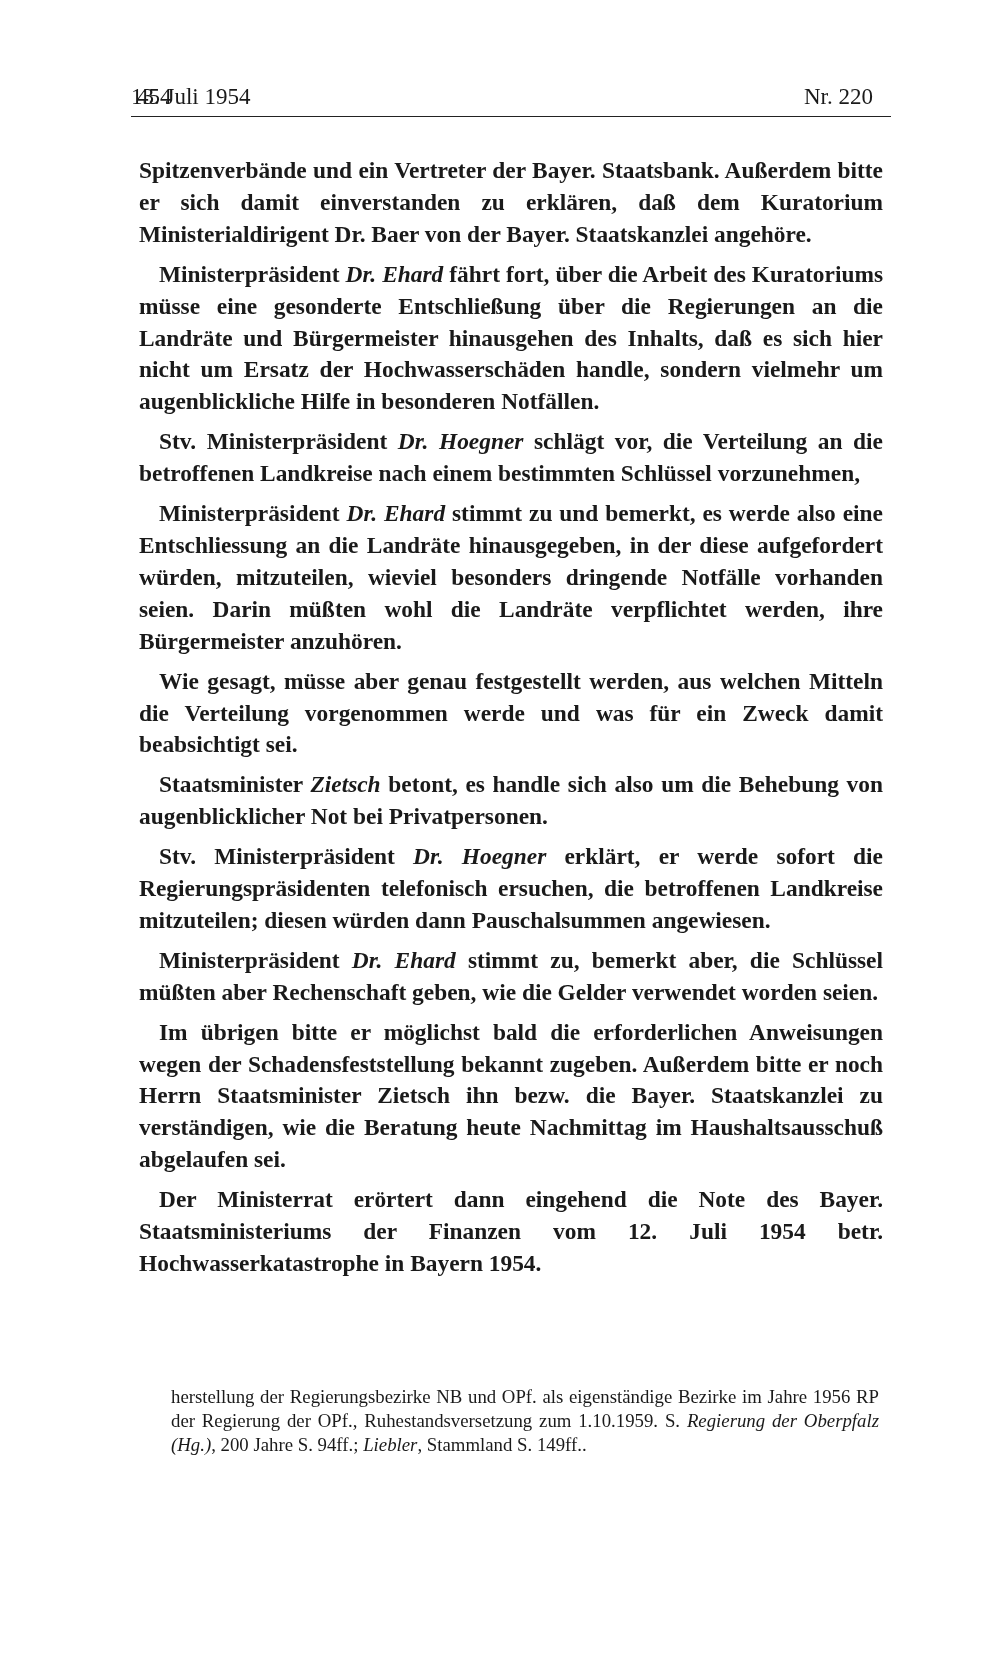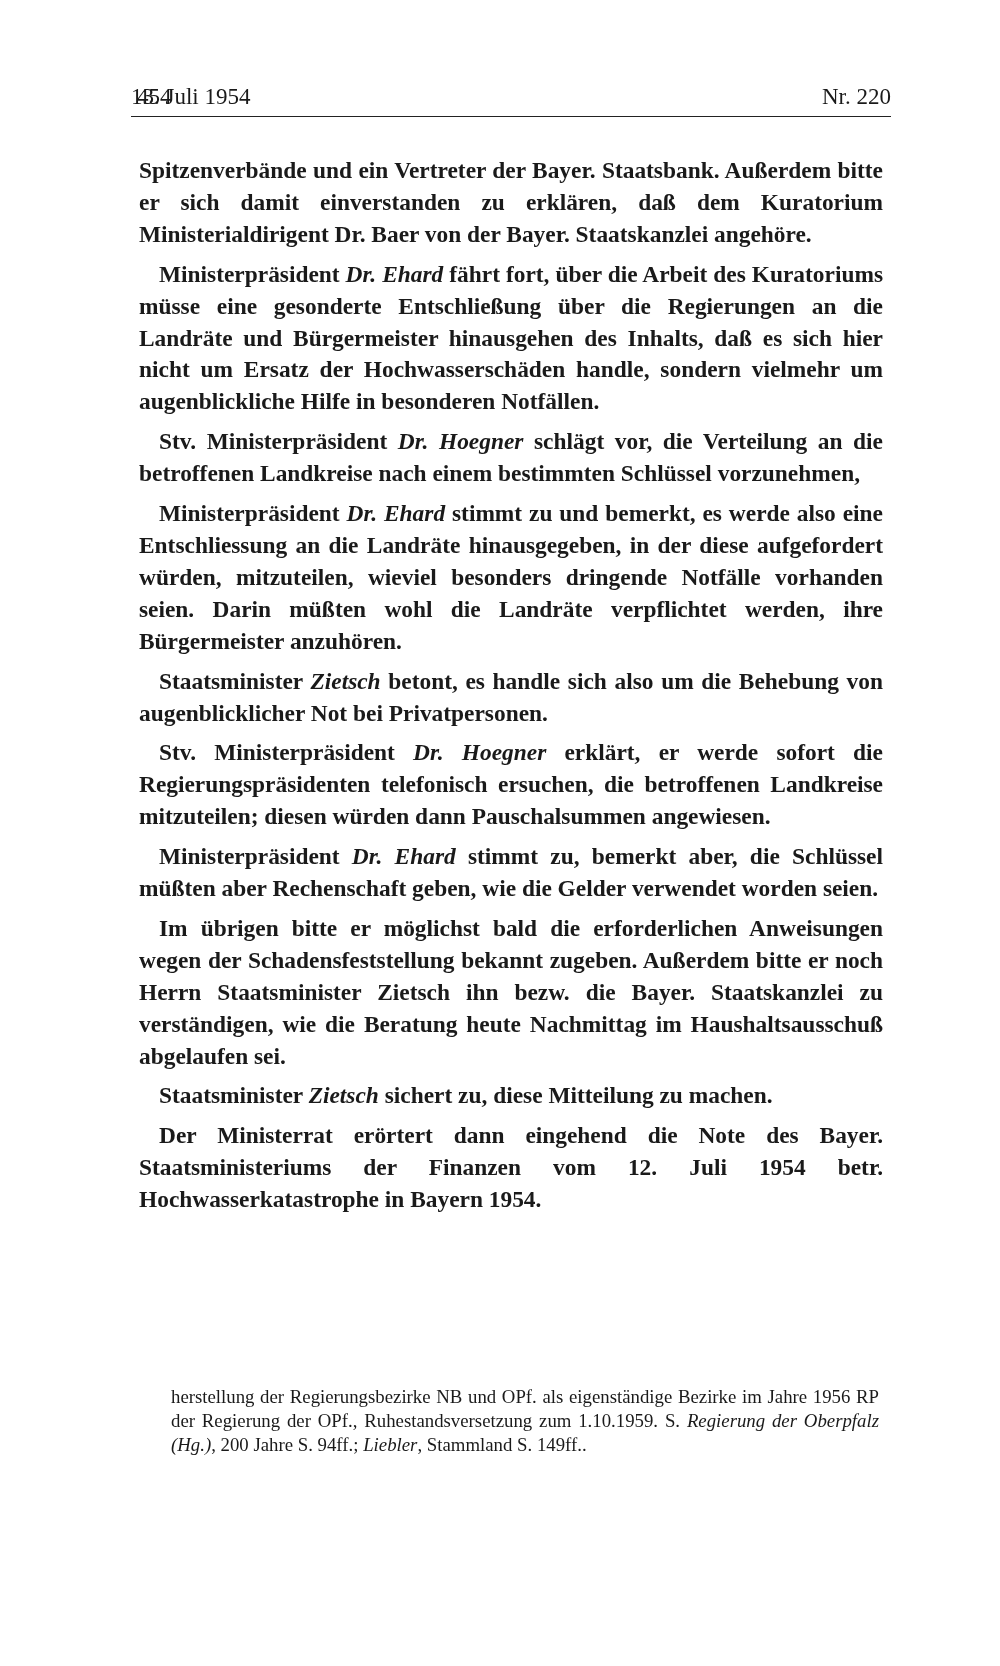--- a/index.html
+++ b/index.html
@@ -3,21 +3,21 @@
   <meta charset="utf-8">
   <style>
     html, body { margin: 0; padding: 0; background: #ffffff; }
     body { width: 1000px; height: 1666px; position: relative; overflow: hidden;
       font-family: "Liberation Serif", "DejaVu Serif", serif; color: #1a1a1a; }
     .page { position: absolute; left: 131px; top: 0; width: 760px; }
     .running-head { position: absolute; top: 82px; left: 0; width: 760px; height: 34px;
       border-bottom: 1.4px solid #222; font-size: 23px; line-height: 30px; }
     .rh-left { position: absolute; left: 6px; top: 0; }
     .rh-center { position: absolute; left: 0; right: 0; top: 0; text-align: left; }
-    .rh-right { position: absolute; right: 0; top: 0; text-align: center; }
+    .rh-right { position: absolute; right: 18px; top: 0; text-align: center; }
     .body-text { position: absolute; top: 147px; left: 0; width: 760px;
       font-size: 23.4px; line-height: 31.9px; text-align: justify; hyphens: manual; }
     .body-text p { margin: 8px; text-indent: 20px; font-weight: bold; }
     .body-text p.first { text-indent: 0; }
     .body-text p + p { margin-top: 0px; }
     em { font-style: italic; }
     .footnote { position: absolute; top: 1373px; left: 28px; width: 732px;
       font-size: 18.8px; line-height: 24.2px; text-align: justify; }
     .footnote p { margin: 12px; }
   </style>
@@ -29,24 +29,24 @@
     <span class="rh-left">454</span>
     <span class="rh-center">13. Juli 1954</span>
     <span class="rh-right">Nr. 220</span>
   </div>
 
   <div class="body-text" id="body-text">
       <p class="first"><span>Spitzenverbände und ein Vertreter der Bayer. Staatsbank. Außerdem bitte er sich damit einverstanden zu erklären, daß dem Kuratorium Ministerialdirigent Dr. Baer von der Bayer. Staatskanzlei angehöre.</span></p>
       <p><span>Ministerpräsident </span><em>Dr. Ehard</em><span> fährt fort, über die Arbeit des Kuratoriums müsse eine gesonderte Entschließung über die Regierungen an die Landräte und Bürgermeister hinausgehen des Inhalts, daß es sich hier nicht um Ersatz der Hochwasserschäden handle, sondern vielmehr um augenblickliche Hilfe in besonderen Notfällen.</span></p>
       <p><span>Stv. Ministerpräsident </span><em>Dr. Hoegner</em><span> schlägt vor, die Verteilung an die betrof­fenen Landkreise nach einem bestimmten Schlüssel vorzunehmen,</span></p>
       <p><span>Ministerpräsident </span><em>Dr. Ehard</em><span> stimmt zu und bemerkt, es werde also eine Entschliessung an die Landräte hinausgegeben, in der diese aufgefordert würden, mitzuteilen, wieviel besonders dringende Notfälle vorhanden seien. Darin müßten wohl die Landräte verpflichtet werden, ihre Bürgermeister anzu­hören.</span></p>
+      <p><span>Wie gesagt, müsse aber genau festgestellt werden, aus welchen Mitteln die Verteilung vorgenommen werde und was für ein Zweck damit beabsichtigt sei.</span></p>
       <p><span>Staatsminister </span><em>Zietsch</em><span> betont, es handle sich also um die Behebung von augen­blicklicher Not bei Privatpersonen.</span></p>
       <p><span>Stv. Ministerpräsident </span><em>Dr. Hoegner</em><span> erklärt, er werde sofort die Regierungsprä­sidenten telefonisch ersuchen, die betroffenen Landkreise mitzuteilen; diesen würden dann Pauschalsummen angewiesen.</span></p>
       <p><span>Ministerpräsident </span><em>Dr. Ehard</em><span> stimmt zu, bemerkt aber, die Schlüssel müßten aber Rechenschaft geben, wie die Gelder verwendet worden seien.</span></p>
       <p><span>Im übrigen bitte er möglichst bald die erforderlichen Anweisungen wegen der Schadensfeststellung bekannt zugeben. Außerdem bitte er noch Herrn Staats­minister Zietsch ihn bezw. die Bayer. Staatskanzlei zu verständigen, wie die Beratung heute Nachmittag im Haushaltsausschuß abgelaufen sei.</span></p>
-      <p><span>Staatsminister </span><em>Zietsch</em><span> sichert zu, diese Mitteilung zu machen.</span></p>
       <p><span>Der Ministerrat erörtert dann eingehend die Note des Bayer. Staatsministe­riums der Finanzen vom 12. Juli 1954 betr. Hochwasserkatastrophe in Bayern 1954.</span></p>
     </div>
 
   <div class="footnote">
     <p id="footnote-p"><span>herstellung der Regierungsbezirke NB und OPf. als eigenständige Bezirke im Jahre 1956 RP der Regierung der OPf., Ruhestandsversetzung zum 1.10.1959. S. </span><em>Regierung der Oberpfalz (Hg.)</em><span>, 200 Jahre S. 94ff.; </span><em>Liebler</em><span>, Stammland S. 149ff..</span></p>
   </div>
 </div>
 
 </body></html>

